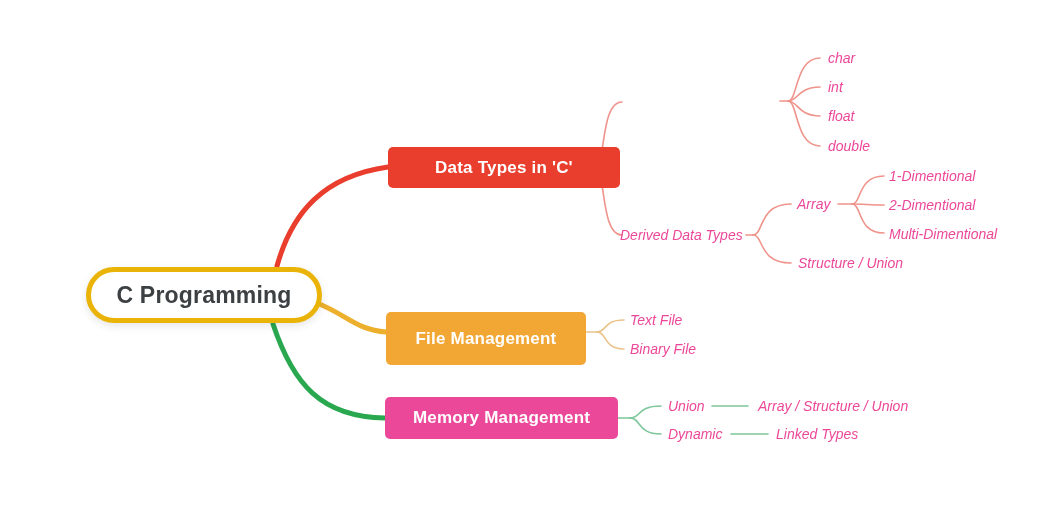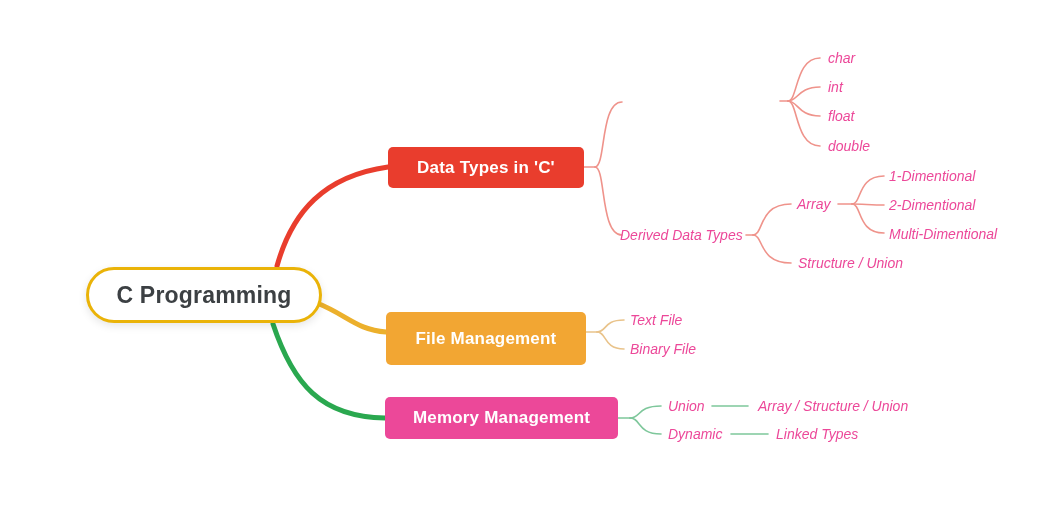--- a/index.html
+++ b/index.html
@@ -3,31 +3,31 @@
 <meta charset="utf-8">
 <style>
   html,body{margin:0;padding:0;background:#ffffff;}
   .stage{
     position:relative;width:1050px;height:527px;background:#ffffff;overflow:hidden;
     font-family:"Liberation Sans",sans-serif;
   }
   .stage svg{position:absolute;left:0;top:0;}
   .root-node{
     position:absolute;left:86px;top:267px;width:236px;height:56px;
-    background:#ffffff;border:3px solid #eab308;border-radius:28px;
+    background:#ffffff;border:5px solid #eab308;border-radius:28px;
     box-shadow:0 3px 9px rgba(0,0,0,0.10);
     display:flex;align-items:center;justify-content:center;
     font-size:23px;font-weight:bold;color:#3c4043;letter-spacing:0.2px;
     box-sizing:border-box;
   }
   .branch-box{
     position:absolute;border-radius:5px;display:flex;align-items:center;justify-content:center;
     color:#ffffff;font-weight:bold;font-size:17px;letter-spacing:0.2px;box-sizing:border-box;
   }
-  .branch-red{left:388px;top:147px;width:196px;height:41px;background:#e93d2d;}
+  .branch-red{left:388px;top:147px;width:232px;height:41px;background:#e93d2d;}
   .branch-amber{left:386px;top:312px;width:200px;height:53px;background:#f2a633;align-items:center;}
   .branch-green{left:385px;top:397px;width:233px;height:42px;background:#ec4899;}
   .leaf{
     position:absolute;transform:translateY(-50%);
     font-size:14px;color:#ec4899;white-space:nowrap;font-style:italic;
   }
 </style>
 </head>
 <body>
 

